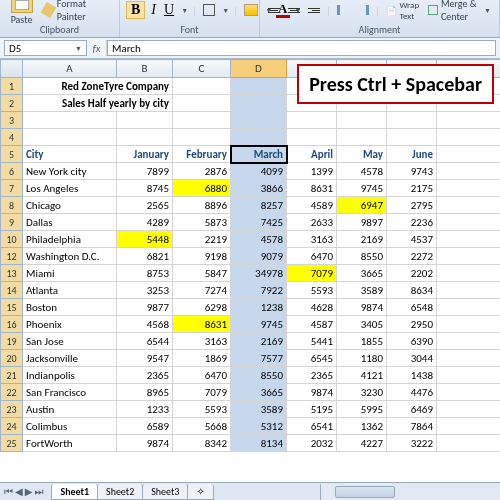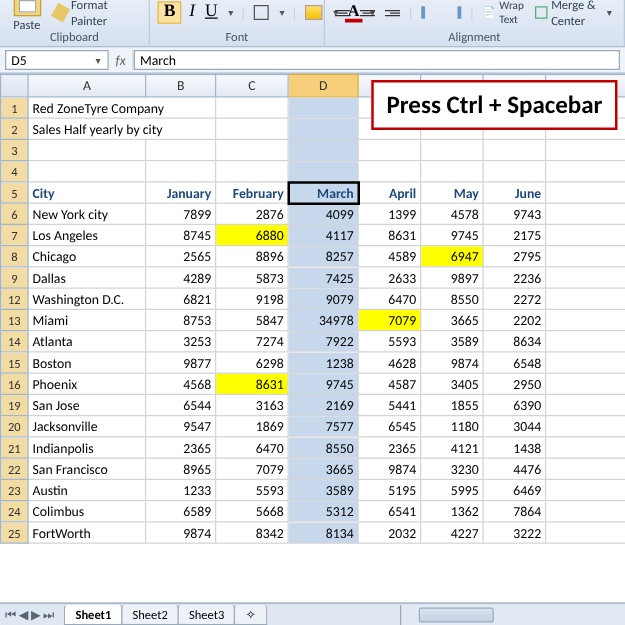--- a/index.html
+++ b/index.html
@@ -43,21 +43,21 @@
   table { border-collapse: collapse; table-layout: fixed; width: 500px; }
   th, td { border: 1px solid #d4d4d4; height: 17px; font-size: 11px; padding: 0 3px; overflow: hidden; white-space: nowrap; background: #fff; }
   th { background: linear-gradient(#f7f9fc,#e3e9f2); font-weight: normal; color: #333; text-align: center; border-color: #9fb6cf; }
   th.rowh { width: 22px; text-align: center; font-size: 10px; }
   th.colh { height: 18px; }
   .corner { background: linear-gradient(#eef2f8,#dbe3ef); }
   td.num { text-align: right; }
   td.txt { text-align: left; }
   .hdr-blue { color: #1f497d; font-weight: bold; }
   .hdr-blue-r { color: #1f497d; font-weight: bold; text-align: right; }
-  .title { font-weight: normal; text-align: left; }
+  .title { font-weight: bold; text-align: right; }
   .hl { background: #ffff00 !important; }
   .sel-col { background: #c7d8ec !important; }
   th.sel-colh { background: #f7cf7a; border-color: #d6a93e; }
   th.sel-rowh { background: #f2dca4; }
 
   
   .callout { position: absolute; top: 64px; right: 6px; border: 2px solid #c00000; background: #fff; padding: 6px 10px; font-family: Calibri, Arial; font-size: 20px; font-weight: bold; }
 
   
   .tabs { position: absolute; bottom: 0; left: 0; right: 0; height: 18px; background: #dfe7f2; border-top: 1px solid #9ab; display: flex; align-items: center; font-size: 10px; }
@@ -246,21 +246,21 @@
           <td class="num ">1399</td>
           <td class="num ">4578</td>
           <td class="num">9743</td>
           <td></td>
         </tr>
         <tr>
           <th class="rowh sel-rowh">7</th>
           <td class="txt">Los Angeles</td>
           <td class="num ">8745</td>
           <td class="num hl">6880</td>
-          <td class="num sel-col">4117</td>
+          <td class="num sel-col">3866</td>
           <td class="num ">8631</td>
           <td class="num ">9745</td>
           <td class="num">2175</td>
           <td></td>
         </tr>
         <tr>
           <th class="rowh sel-rowh">8</th>
           <td class="txt">Chicago</td>
           <td class="num ">2565</td>
           <td class="num ">8896</td>
@@ -275,20 +275,31 @@
           <td class="txt">Dallas</td>
           <td class="num ">4289</td>
           <td class="num ">5873</td>
           <td class="num sel-col">7425</td>
           <td class="num ">2633</td>
           <td class="num ">9897</td>
           <td class="num">2236</td>
           <td></td>
         </tr>
         <tr>
+          <th class="rowh sel-rowh">10</th>
+          <td class="txt">Philadelphia</td>
+          <td class="num hl">5448</td>
+          <td class="num ">2219</td>
+          <td class="num sel-col">4578</td>
+          <td class="num ">3163</td>
+          <td class="num ">2169</td>
+          <td class="num">4537</td>
+          <td></td>
+        </tr>
+        <tr>
           <th class="rowh sel-rowh">12</th>
           <td class="txt">Washington D.C.</td>
           <td class="num ">6821</td>
           <td class="num ">9198</td>
           <td class="num sel-col">9079</td>
           <td class="num ">6470</td>
           <td class="num ">8550</td>
           <td class="num">2272</td>
           <td></td>
         </tr>

